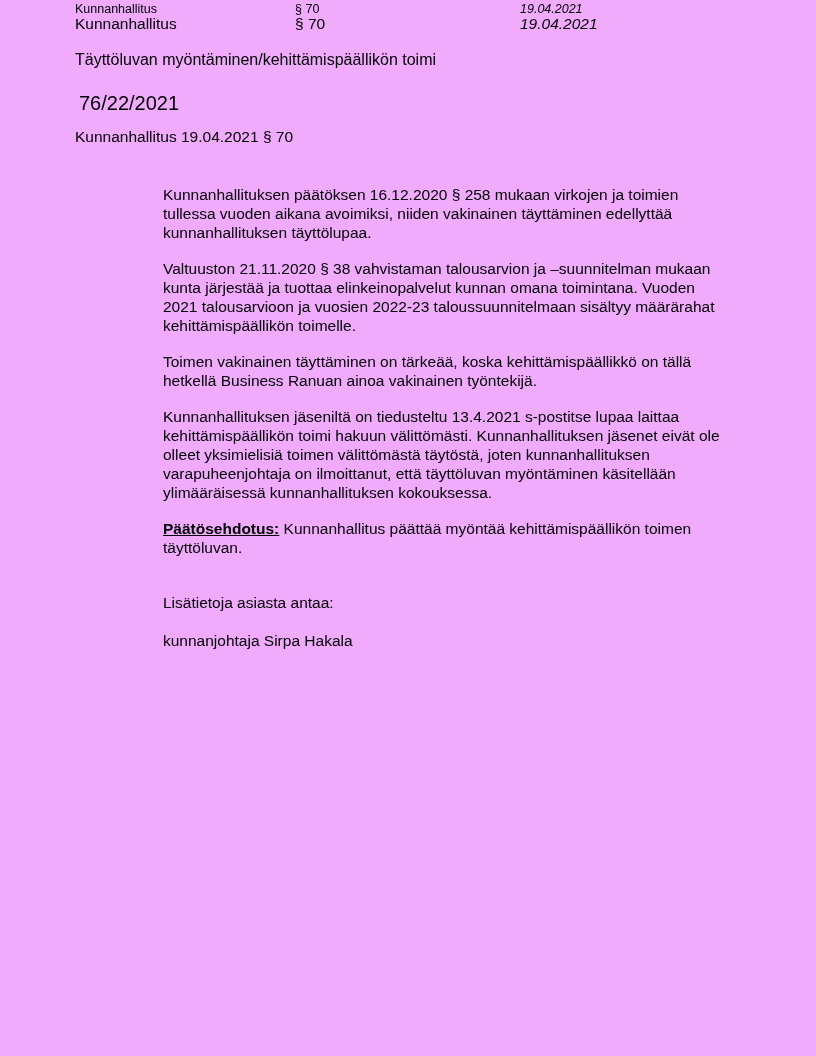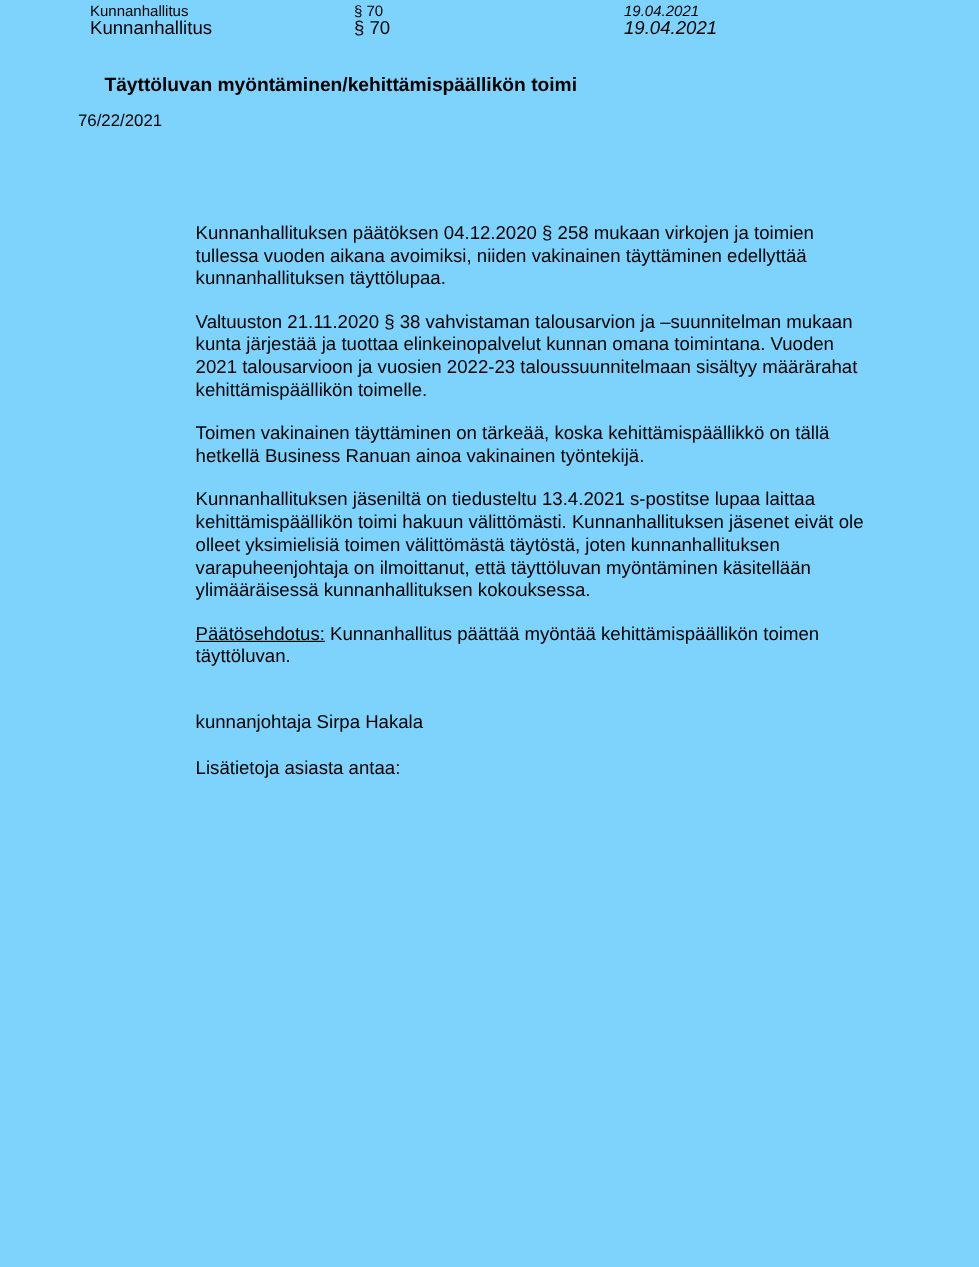--- a/index.html
+++ b/index.html
@@ -1,63 +1,63 @@
 <!DOCTYPE html>
 <html><head>
 <meta charset="utf-8">
 <style>
   html, body { margin: 0; padding: 0; background: #ffffff; }
   .page {
     position: relative;
     width: 816px;
     height: 1056px;
-    background: #7dd3fc;
+    background: #f0abfc;
     color: #000000;
     font-family: "Liberation Sans", "DejaVu Sans", sans-serif;
     overflow: hidden;
   }
   .hdr-row { position: absolute; left: 0; right: 0; height: 18px; }
   .hdr-row span { position: absolute; white-space: nowrap; top: 0; }
   .hdr-small { top: 2px; font-size: 12.5px; }
   .hdr-large { top: 15px; font-size: 15.5px; }
   .col-committee { left: 75px; }
   .col-section   { left: 295px; }
   .col-date      { left: 520px; font-style: italic; }
 
   .doc-title {
     position: absolute;
     top: 51px; left: 75px;
-    margin: 12px;
+    margin: 0;
     font-size: 16px;
-    font-weight: bold;
+    font-weight: normal;
     white-space: nowrap;
   }
   .case-number {
     position: absolute;
-    top: 92px; left: 65px;
-    font-size: 14px;
+    top: 92px; left: 79px;
+    font-size: 20px;
   }
   .section-ref {
     position: absolute;
     top: 128px; left: 75px;
     font-size: 15.5px;
   }
   .body-text {
     position: absolute;
     top: 185px; left: 163px;
     width: 627px;
     font-size: 15.5px;
     line-height: 19px;
   }
   .body-text p {
     margin: 0 0 17px 0;
     white-space: pre-line;
   }
   .para-label {
-    font-weight: normal;
+    font-weight: bold;
     text-decoration: underline;
   }
   .contact-block { margin: 0; }
   .contact-block span { display: block; }
 </style>
 </head>
 <body>
 
 <div class="page">
 
@@ -70,40 +70,41 @@
   <div class="hdr-row hdr-large">
     <span class="col-committee">Kunnanhallitus</span>
     <span class="col-section">§ 70</span>
     <span class="col-date">19.04.2021</span>
   </div>
 
   <h1 class="doc-title">Täyttöluvan myöntäminen/kehittämispäällikön toimi</h1>
 
   <div class="case-number">76/22/2021</div>
 
+  <div class="section-ref">Kunnanhallitus 19.04.2021 § 70</div>
 
   <div class="body-text">
-    <p>Kunnanhallituksen päätöksen 04.12.2020 § 258 mukaan virkojen ja toimien
+    <p>Kunnanhallituksen päätöksen 16.12.2020 § 258 mukaan virkojen ja toimien
 tullessa vuoden aikana avoimiksi, niiden vakinainen täyttäminen edellyttää
 kunnanhallituksen täyttölupaa.</p>
     <p>Valtuuston 21.11.2020 § 38 vahvistaman talousarvion ja –suunnitelman mukaan
 kunta järjestää ja tuottaa elinkeinopalvelut kunnan omana toimintana. Vuoden
 2021 talousarvioon ja vuosien 2022-23 taloussuunnitelmaan sisältyy määrärahat
 kehittämispäällikön toimelle.</p>
     <p>Toimen vakinainen täyttäminen on tärkeää, koska kehittämispäällikkö on tällä
 hetkellä Business Ranuan ainoa vakinainen työntekijä.</p>
     <p>Kunnanhallituksen jäseniltä on tiedusteltu 13.4.2021 s-postitse lupaa laittaa
 kehittämispäällikön toimi hakuun välittömästi. Kunnanhallituksen jäsenet eivät ole
 olleet yksimielisiä toimen välittömästä täytöstä, joten kunnanhallituksen
 varapuheenjohtaja on ilmoittanut, että täyttöluvan myöntäminen käsitellään
 ylimääräisessä kunnanhallituksen kokouksessa.</p>
 
     <p><span class="para-label">Päätösehdotus:</span> <span>Kunnanhallitus päättää myöntää kehittämispäällikön toimen
 täyttöluvan.</span></p>
 
 
     <p class="contact-block">
+      <span>Lisätietoja asiasta antaa:</span>
       <span>kunnanjohtaja Sirpa Hakala</span>
-      <span>Lisätietoja asiasta antaa:</span>
     </p>
   </div>
 
 </div>
 
 </body></html>

